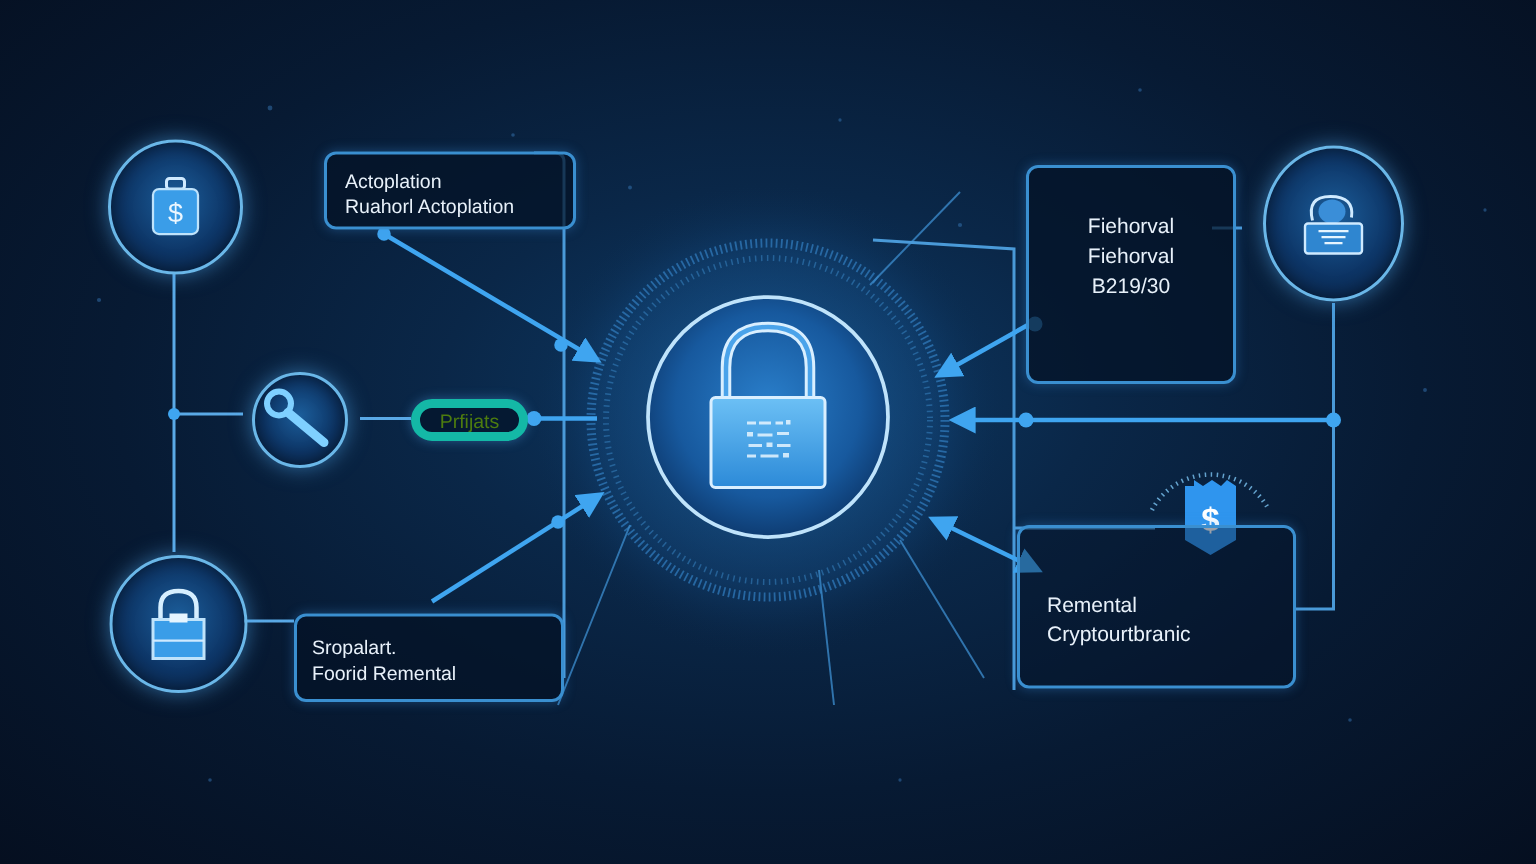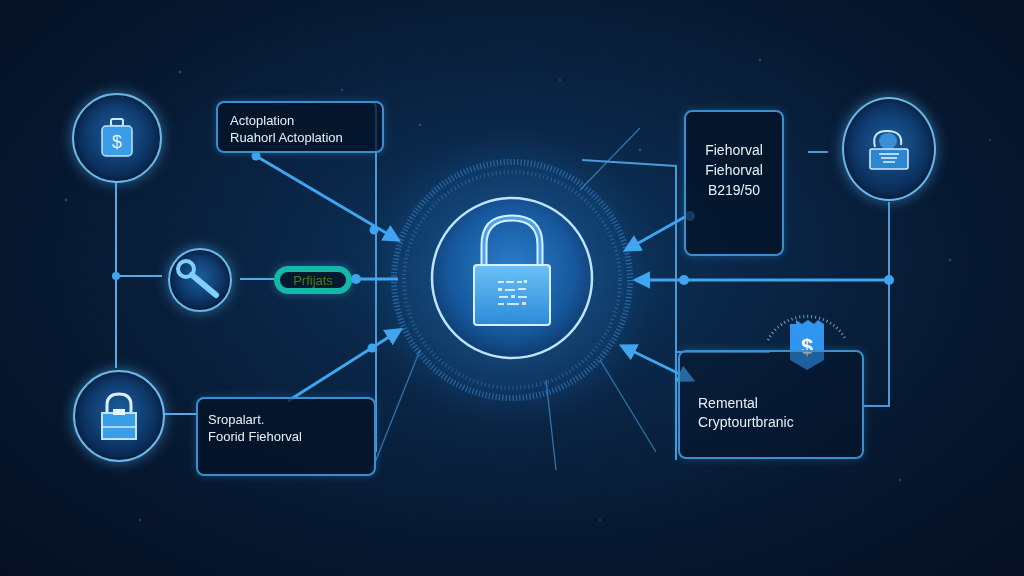--- a/index.html
+++ b/index.html
@@ -198,29 +198,29 @@
 
   <div class="label-box" style="left:188px;top:101px;width:168px;height:52px;padding:9px 0 0 12px;margin-left:28px;">
     <span>Actoplation</span>
     <span>Ruahorl Actoplation</span>
   </div>
 
   <div class="pill" style="left:274px;top:266px;width:78px;height:28px;">
     <span>Prfijats</span>
   </div>
 
-  <div class="label-box" style="left:196px;top:397px;width:180px;height:79px;padding:12px 0 0 10px;">
+  <div class="label-box" style="left:196px;top:409px;width:180px;height:59px;padding:12px 0 0 10px;">
     <span>Sropalart.</span>
-    <span>Foorid Fiehorval</span>
-  </div>
-
-  <div class="label-box" style="left:684px;top:110px;width:100px;height:146px;padding:28px 0 0 0;text-align:center;font-size:14px;line-height:20px;">
+    <span>Foorid Remental</span>
+  </div>
+
+  <div class="label-box" style="left:684px;top:110px;width:140px;height:146px;padding:28px 0 0 0;text-align:center;font-size:14px;line-height:20px;">
     <span>Fiehorval</span>
     <span>Fiehorval</span>
-    <span>B219/50</span>
+    <span>B219/30</span>
   </div>
 
   <div class="label-box" style="left:678px;top:350px;width:186px;height:109px;padding:42px 0 0 18px;font-size:14px;line-height:19px;background:rgba(4,18,38,0.4);">
     <span>Remental</span>
     <span>Cryptourtbranic</span>
   </div>
 
 </div>
 
 </body></html>

